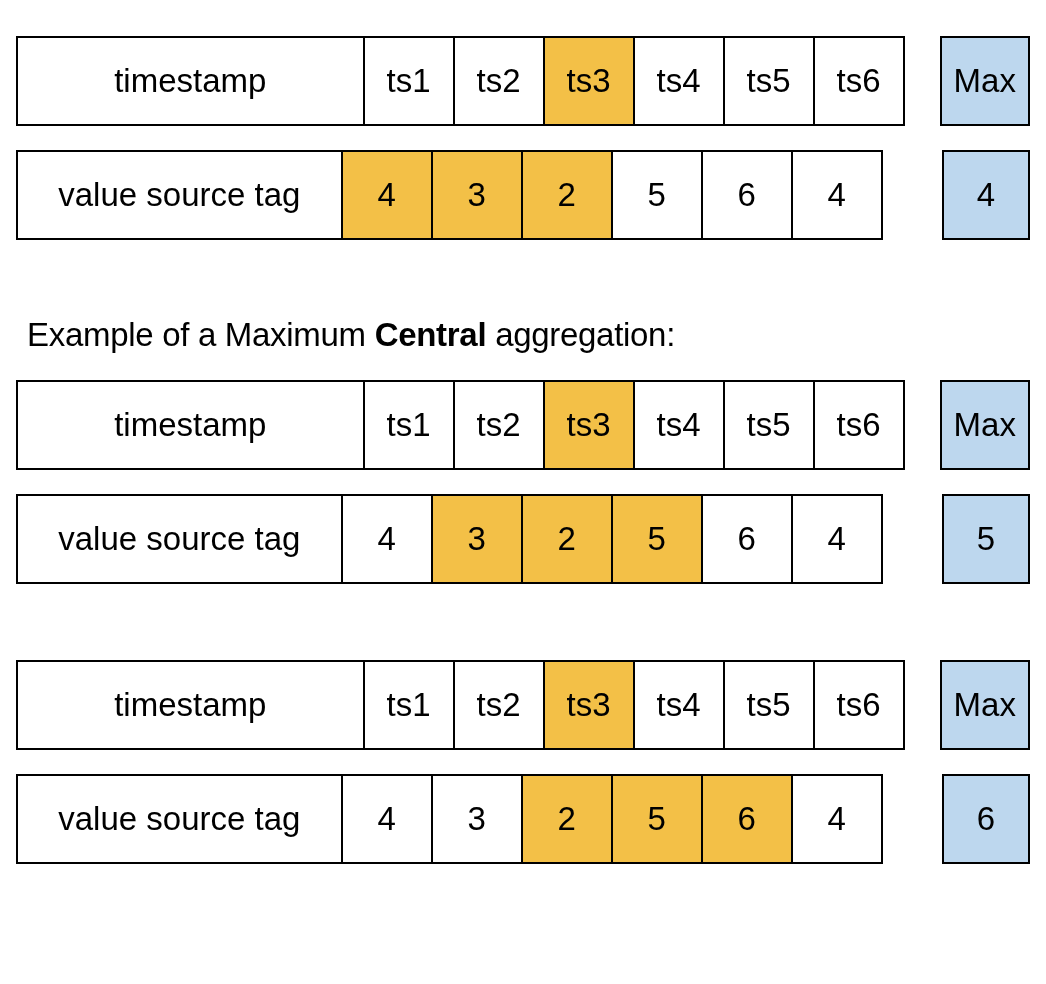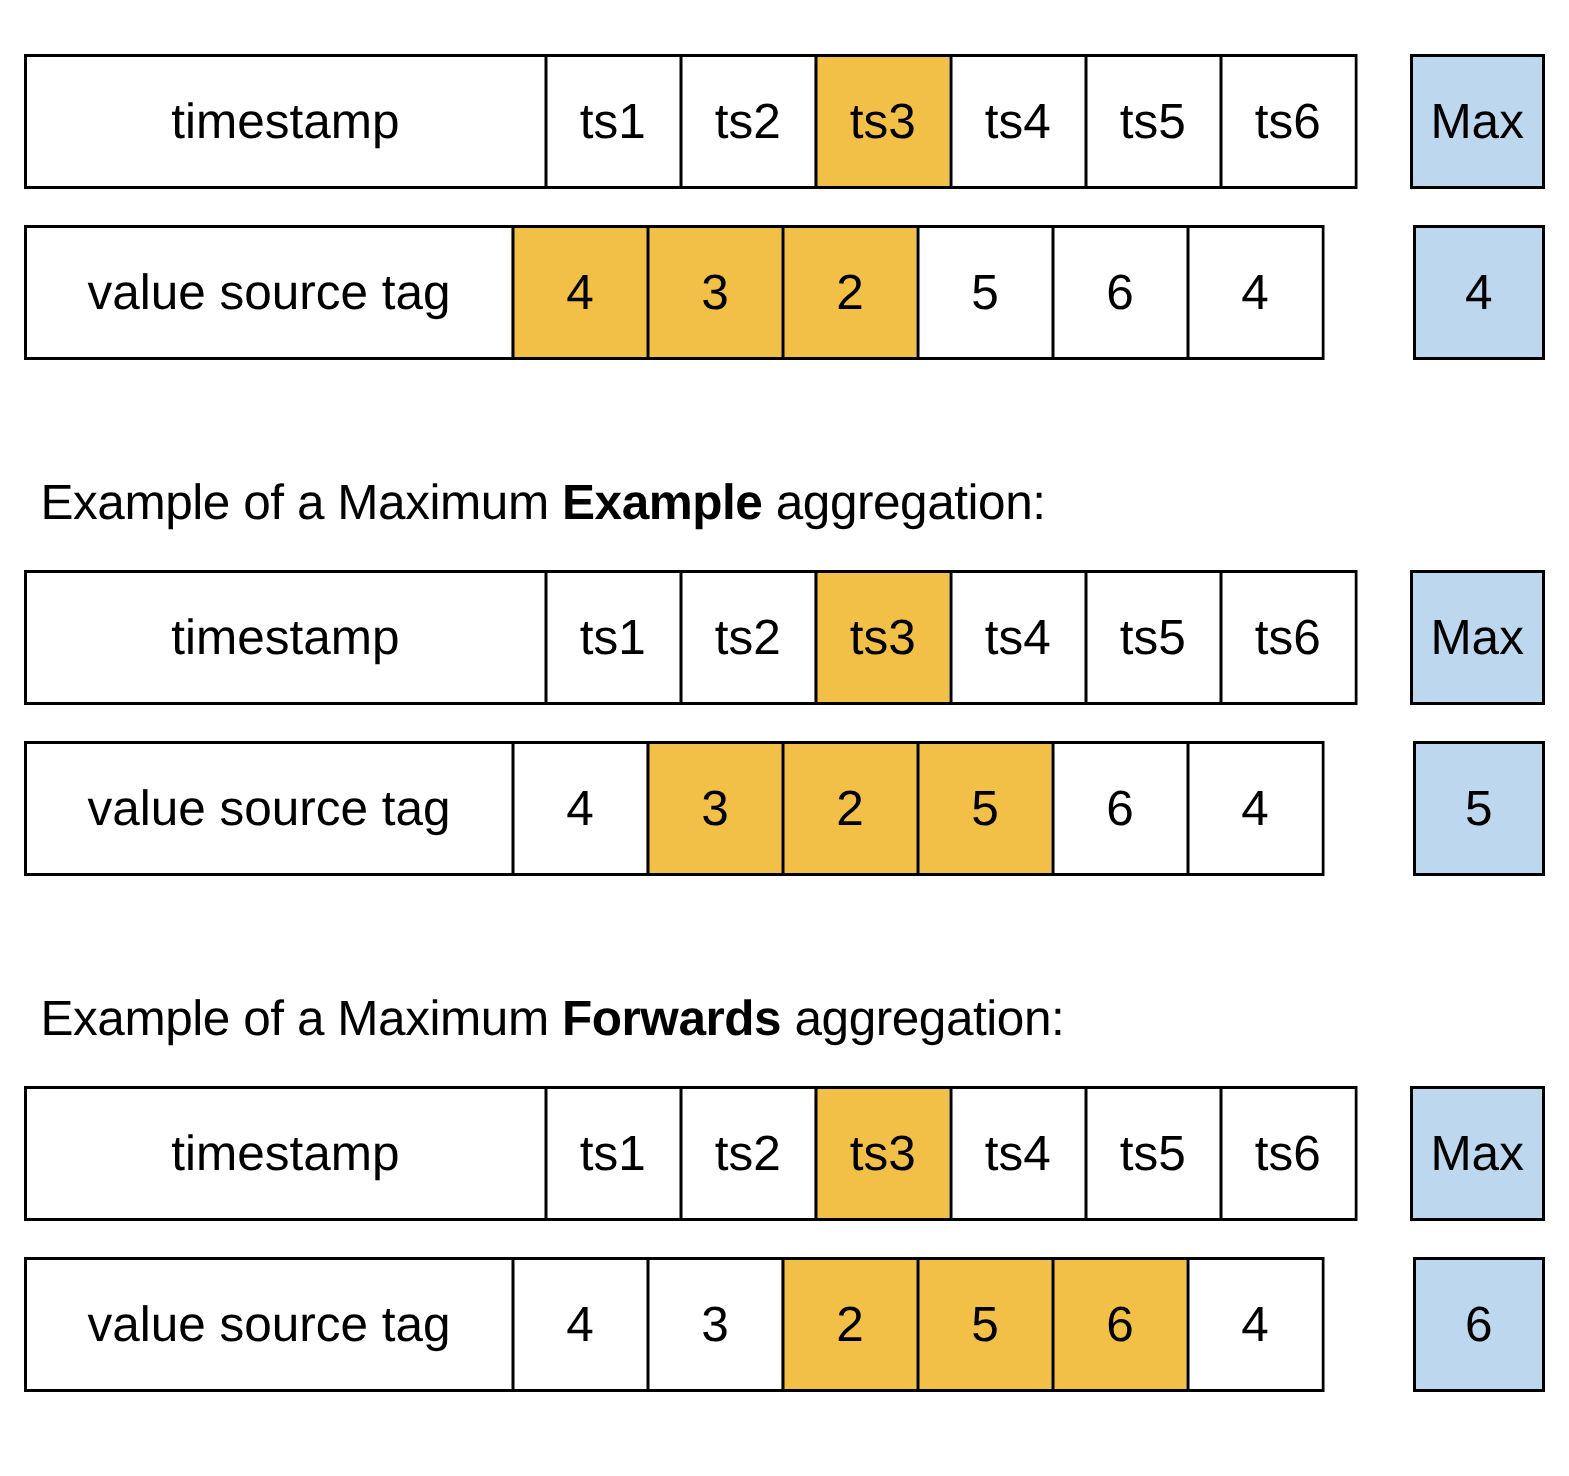--- a/index.html
+++ b/index.html
@@ -77,21 +77,21 @@
         <div class="cell gold">2</div>
         <div class="cell">5</div>
         <div class="cell">6</div>
         <div class="cell">4</div>
       </div>
       <div class="maxbox">4</div>
     </div>
   </div>
 
   <div class="section">
-    <h2 class="section-title"><span>Example of a Maximum </span><b>Example</b><span> aggregation:</span></h2>
+    <h2 class="section-title"><span>Example of a Maximum </span><b>Central</b><span> aggregation:</span></h2>
     <div class="rowwrap first">
       <div class="tbl">
         <div class="cell label">timestamp</div>
         <div class="cell">ts1</div>
         <div class="cell">ts2</div>
         <div class="cell gold">ts3</div>
         <div class="cell">ts4</div>
         <div class="cell">ts5</div>
         <div class="cell">ts6</div>
       </div>
@@ -105,21 +105,20 @@
         <div class="cell gold">2</div>
         <div class="cell gold">5</div>
         <div class="cell">6</div>
         <div class="cell">4</div>
       </div>
       <div class="maxbox">5</div>
     </div>
   </div>
 
   <div class="section">
-    <h2 class="section-title"><span>Example of a Maximum </span><b>Forwards</b><span> aggregation:</span></h2>
     <div class="rowwrap first">
       <div class="tbl">
         <div class="cell label">timestamp</div>
         <div class="cell">ts1</div>
         <div class="cell">ts2</div>
         <div class="cell gold">ts3</div>
         <div class="cell">ts4</div>
         <div class="cell">ts5</div>
         <div class="cell">ts6</div>
       </div>

